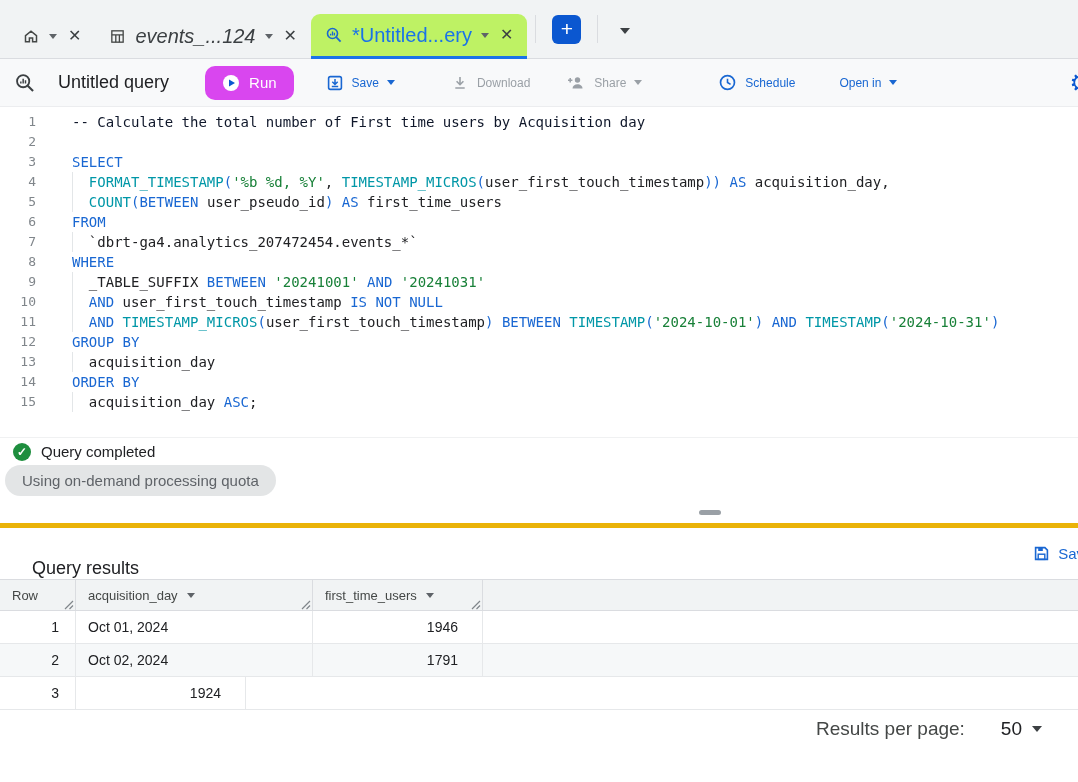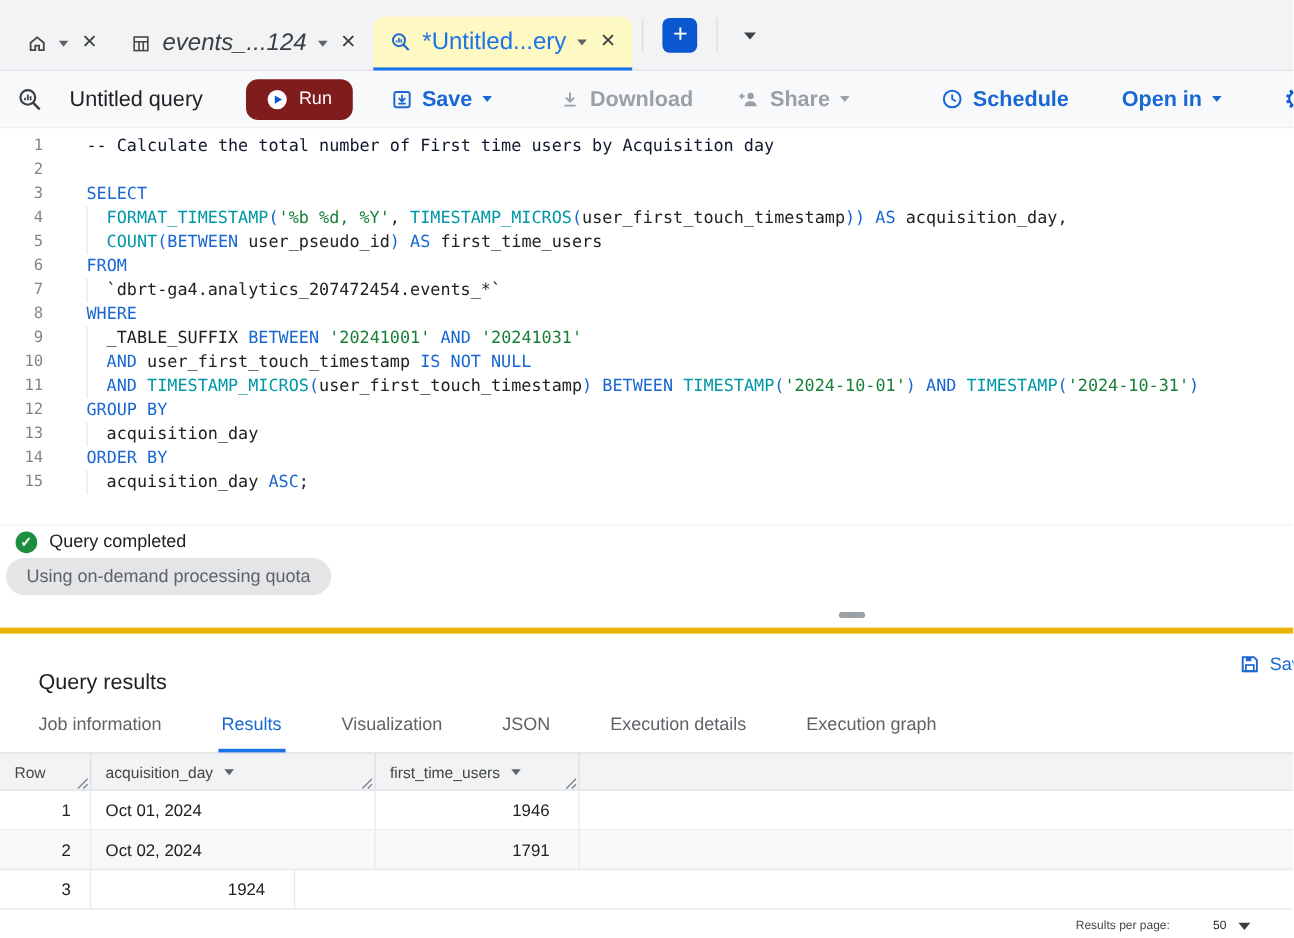--- a/index.html
+++ b/index.html
@@ -4,34 +4,34 @@
 <style>
 *{margin:0;padding:0;box-sizing:border-box}
 html,body{width:1078px;height:782px;overflow:hidden;background:#fff;font-family:"Liberation Sans",sans-serif}
 .app{width:1078px;height:782px;overflow:hidden;display:flex;flex-direction:column;background:#fff;position:relative}
 
 
 .tabstrip{height:59px;background:#f1f3f4;border-bottom:1px solid #dadce0;display:flex;align-items:flex-end;padding-left:8px;flex-shrink:0}
 .tab{height:44px;display:flex;align-items:center;gap:9px;padding:0 14px;cursor:pointer}
 .tab .label{font-size:20px;color:#3c4043;white-space:nowrap}
 .tab.events .label{font-style:italic}
-.tab.active{background:#fef9c3;border-radius:9px 9px 0 0;height:45px;margin-bottom:-1px;border-bottom:3px solid #1a73e8}
+.tab.active{background:#bef264;border-radius:9px 9px 0 0;height:45px;margin-bottom:-1px;border-bottom:3px solid #1a73e8}
 .tab.active .label{color:#1a73e8;font-weight:500}
 .close-x{font-size:16px;color:#3c4043;margin-left:2px;line-height:1}
 .caret{width:0;height:0;border-left:4px solid transparent;border-right:4px solid transparent;border-top:5px solid #5f6368;display:inline-block}
 .vdiv{width:1px;height:28px;background:#dadce0;align-self:center;margin:0 8px}
 .add-btn{width:29px;height:29px;background:#0b57d0;border-radius:6px;color:#fff;font-size:21px;font-weight:500;display:flex;align-items:center;justify-content:center;align-self:center;margin:0 8px;cursor:pointer}
 .strip-caret{align-self:center;margin:0 14px}
 .strip-caret .caret{border-top-color:#3c4043;border-left-width:5px;border-right-width:5px;border-top-width:6px}
 
 
 .toolbar{height:48px;background:#f8f9fa;border-bottom:1px solid #ecedef;display:flex;align-items:center;padding:0 0 0 14px;flex-shrink:0}
 .q-title{font-size:18px;color:#202124;margin:0 36px 0 22px;cursor:text}
-.run-btn{background:#7f1d1d;color:#fff;height:34px;border:none;border-radius:10px;display:flex;align-items:center;gap:9px;padding:0 17px;font-size:15px;font-weight:500;font-family:inherit;cursor:pointer}
-.tb-item{display:flex;align-items:center;gap:8px;font-size:18px;font-weight:700;cursor:pointer;white-space:nowrap}
+.run-btn{background:#d946ef;color:#fff;height:34px;border:none;border-radius:10px;display:flex;align-items:center;gap:9px;padding:0 17px;font-size:15px;font-weight:500;font-family:inherit;cursor:pointer}
+.tb-item{display:flex;align-items:center;gap:8px;font-size:12px;font-weight:400;cursor:pointer;white-space:nowrap}
 .tb-blue{color:#1967d2}
 .tb-gray{color:#9aa0a6}
 .tb-item .caret{border-top-color:currentColor}
 .ml32{margin-left:32px}.ml36{margin-left:36px}.ml56{margin-left:56px}.ml76{margin-left:76px}.ml44{margin-left:44px}
 .gear{margin-left:auto;margin-right:-13px;font-size:24px;color:#0b57d0;cursor:pointer;font-family:"DejaVu Sans",sans-serif}
 
 
 .editor{height:330px;background:#fff;padding-top:5px;font-family:"DejaVu Sans Mono","Liberation Mono",monospace;font-size:14px;overflow:hidden;flex-shrink:0}
 .code-line{display:flex;height:20px;line-height:20px}
 .ln{width:48px;text-align:right;padding-right:12px;color:#80868b;font-size:13px;flex-shrink:0}
@@ -65,21 +65,21 @@
 .th .caret{border-top-color:#5f6368;cursor:pointer}
 .resize{position:absolute;right:1px;bottom:0;cursor:col-resize}
 .trow{height:33px;display:flex;border-bottom:1px solid #e6e8ea;background:#fff}
 .trow.alt{background:#f6f8f9}
 .td{border-right:1px solid #e6e8ea;display:flex;align-items:center;font-size:14px;color:#202124;overflow:hidden;white-space:nowrap}
 .td-row{width:76px;justify-content:flex-end;padding-right:16px}
 .td-date{width:237px;padding-left:12px}
 .td-num{width:170px;justify-content:flex-end;padding-right:24px}
 
 
-.pagination{flex:1;display:flex;justify-content:flex-end;align-items:flex-start;padding:8px 36px 0 0;gap:36px;font-size:10px;color:#444746}
+.pagination{flex:1;display:flex;justify-content:flex-end;align-items:flex-start;padding:8px 36px 0 0;gap:36px;font-size:19px;color:#444746}
 .pp-value{display:flex;align-items:center;gap:10px;color:#202124;cursor:pointer}
 .pp-value .caret{border-top-color:#3c4043;border-left-width:5px;border-right-width:5px;border-top-width:6px}
 svg{display:block;flex-shrink:0}
 </style>
 </head>
 <body>
 
 <div class="app">
 
   <div class="tabstrip">
@@ -246,28 +246,20 @@
     <div class="save-results">
       <svg width="17" height="17" viewBox="0 0 17 17">
           <path d="M2.6 2.6h9.3l2.5 2.5v9.3H2.6z" fill="none" stroke="#1967d2" stroke-width="1.6"></path>
           <rect x="5.2" y="2.6" width="4.6" height="3.4" fill="#1967d2"></rect>
           <rect x="5.2" y="9.2" width="6.6" height="5.2" fill="none" stroke="#1967d2" stroke-width="1.4"></rect>
         </svg>
       <span>Sav</span>
     </div>
   </div>
 
-  <div class="rtabs">
-    <div class="rtab">Job information</div>
-    <div class="rtab active">Results</div>
-    <div class="rtab">Visualization</div>
-    <div class="rtab">JSON</div>
-    <div class="rtab">Execution details</div>
-    <div class="rtab">Execution graph</div>
-  </div>
 
   <div class="thead">
     <div class="th th-row">
       <span>Row</span>
       <svg class="resize" width="10" height="10" viewBox="0 0 10 10">
           <path d="M9 1L1 9M9 5.5L5.5 9" stroke="#80868b" stroke-width="1.2" fill="none"></path>
         </svg>
     </div>
     <div class="th th-acq">
       <span>acquisition_day</span>

